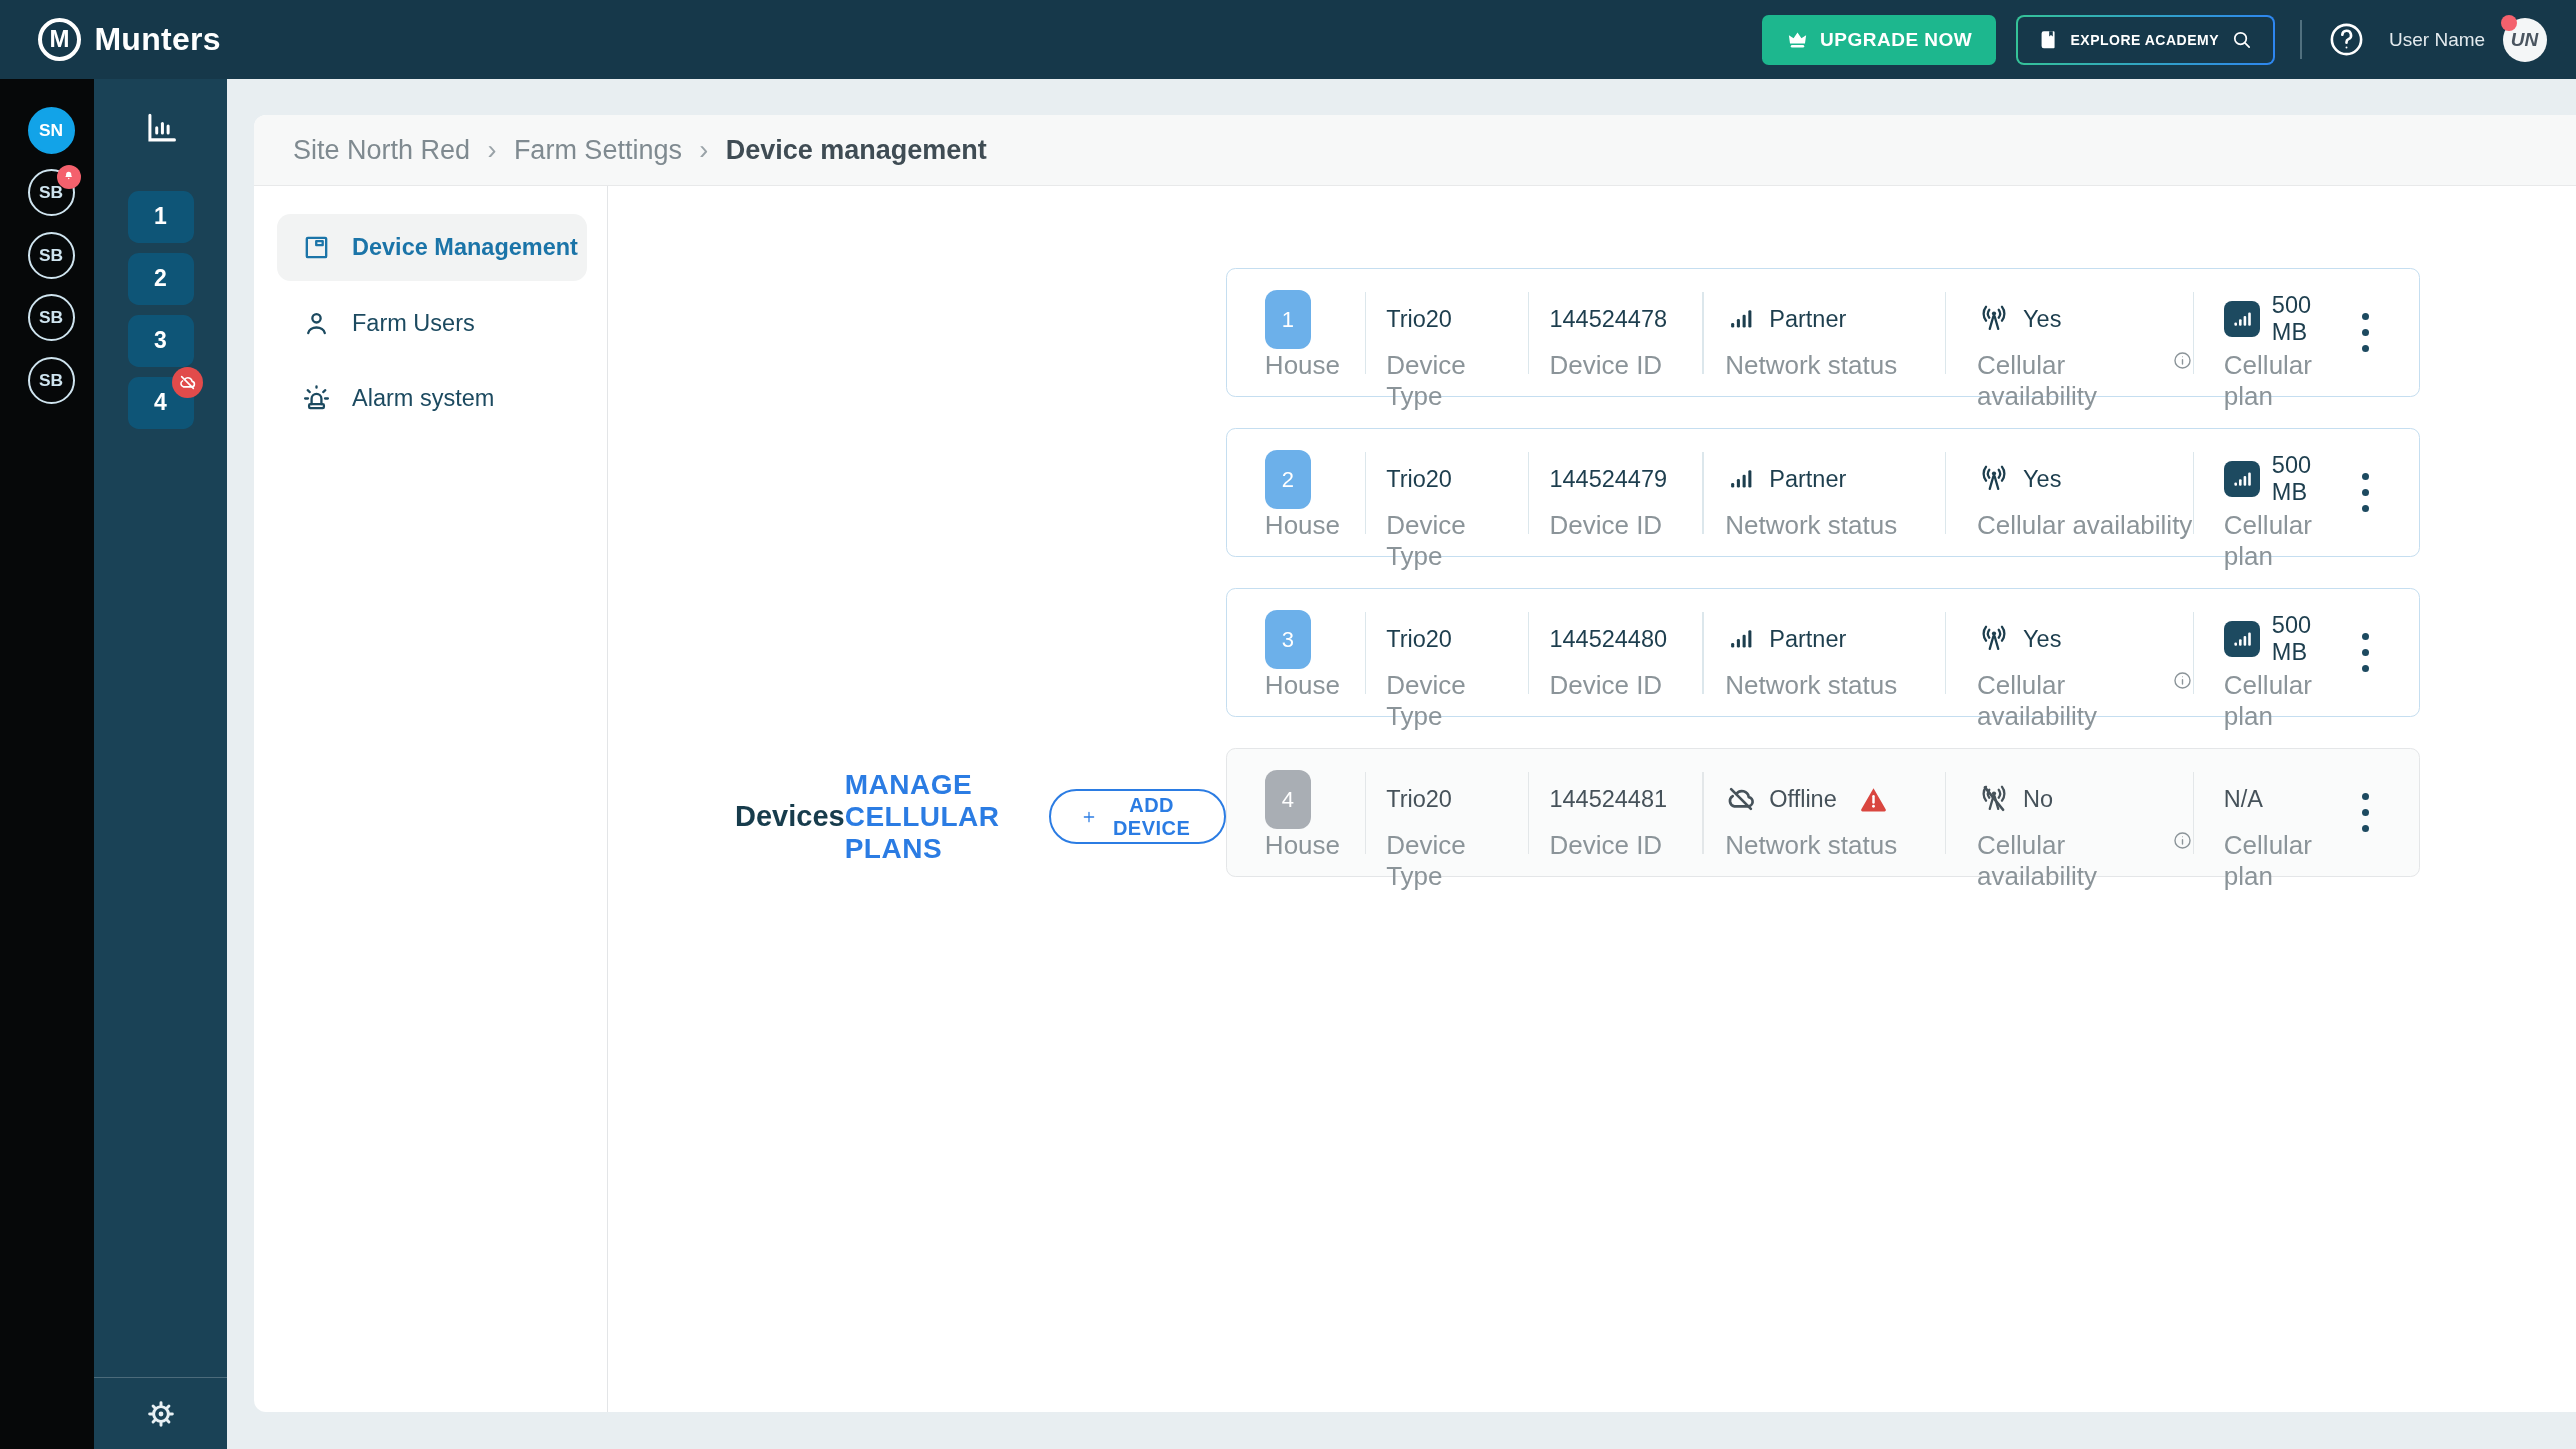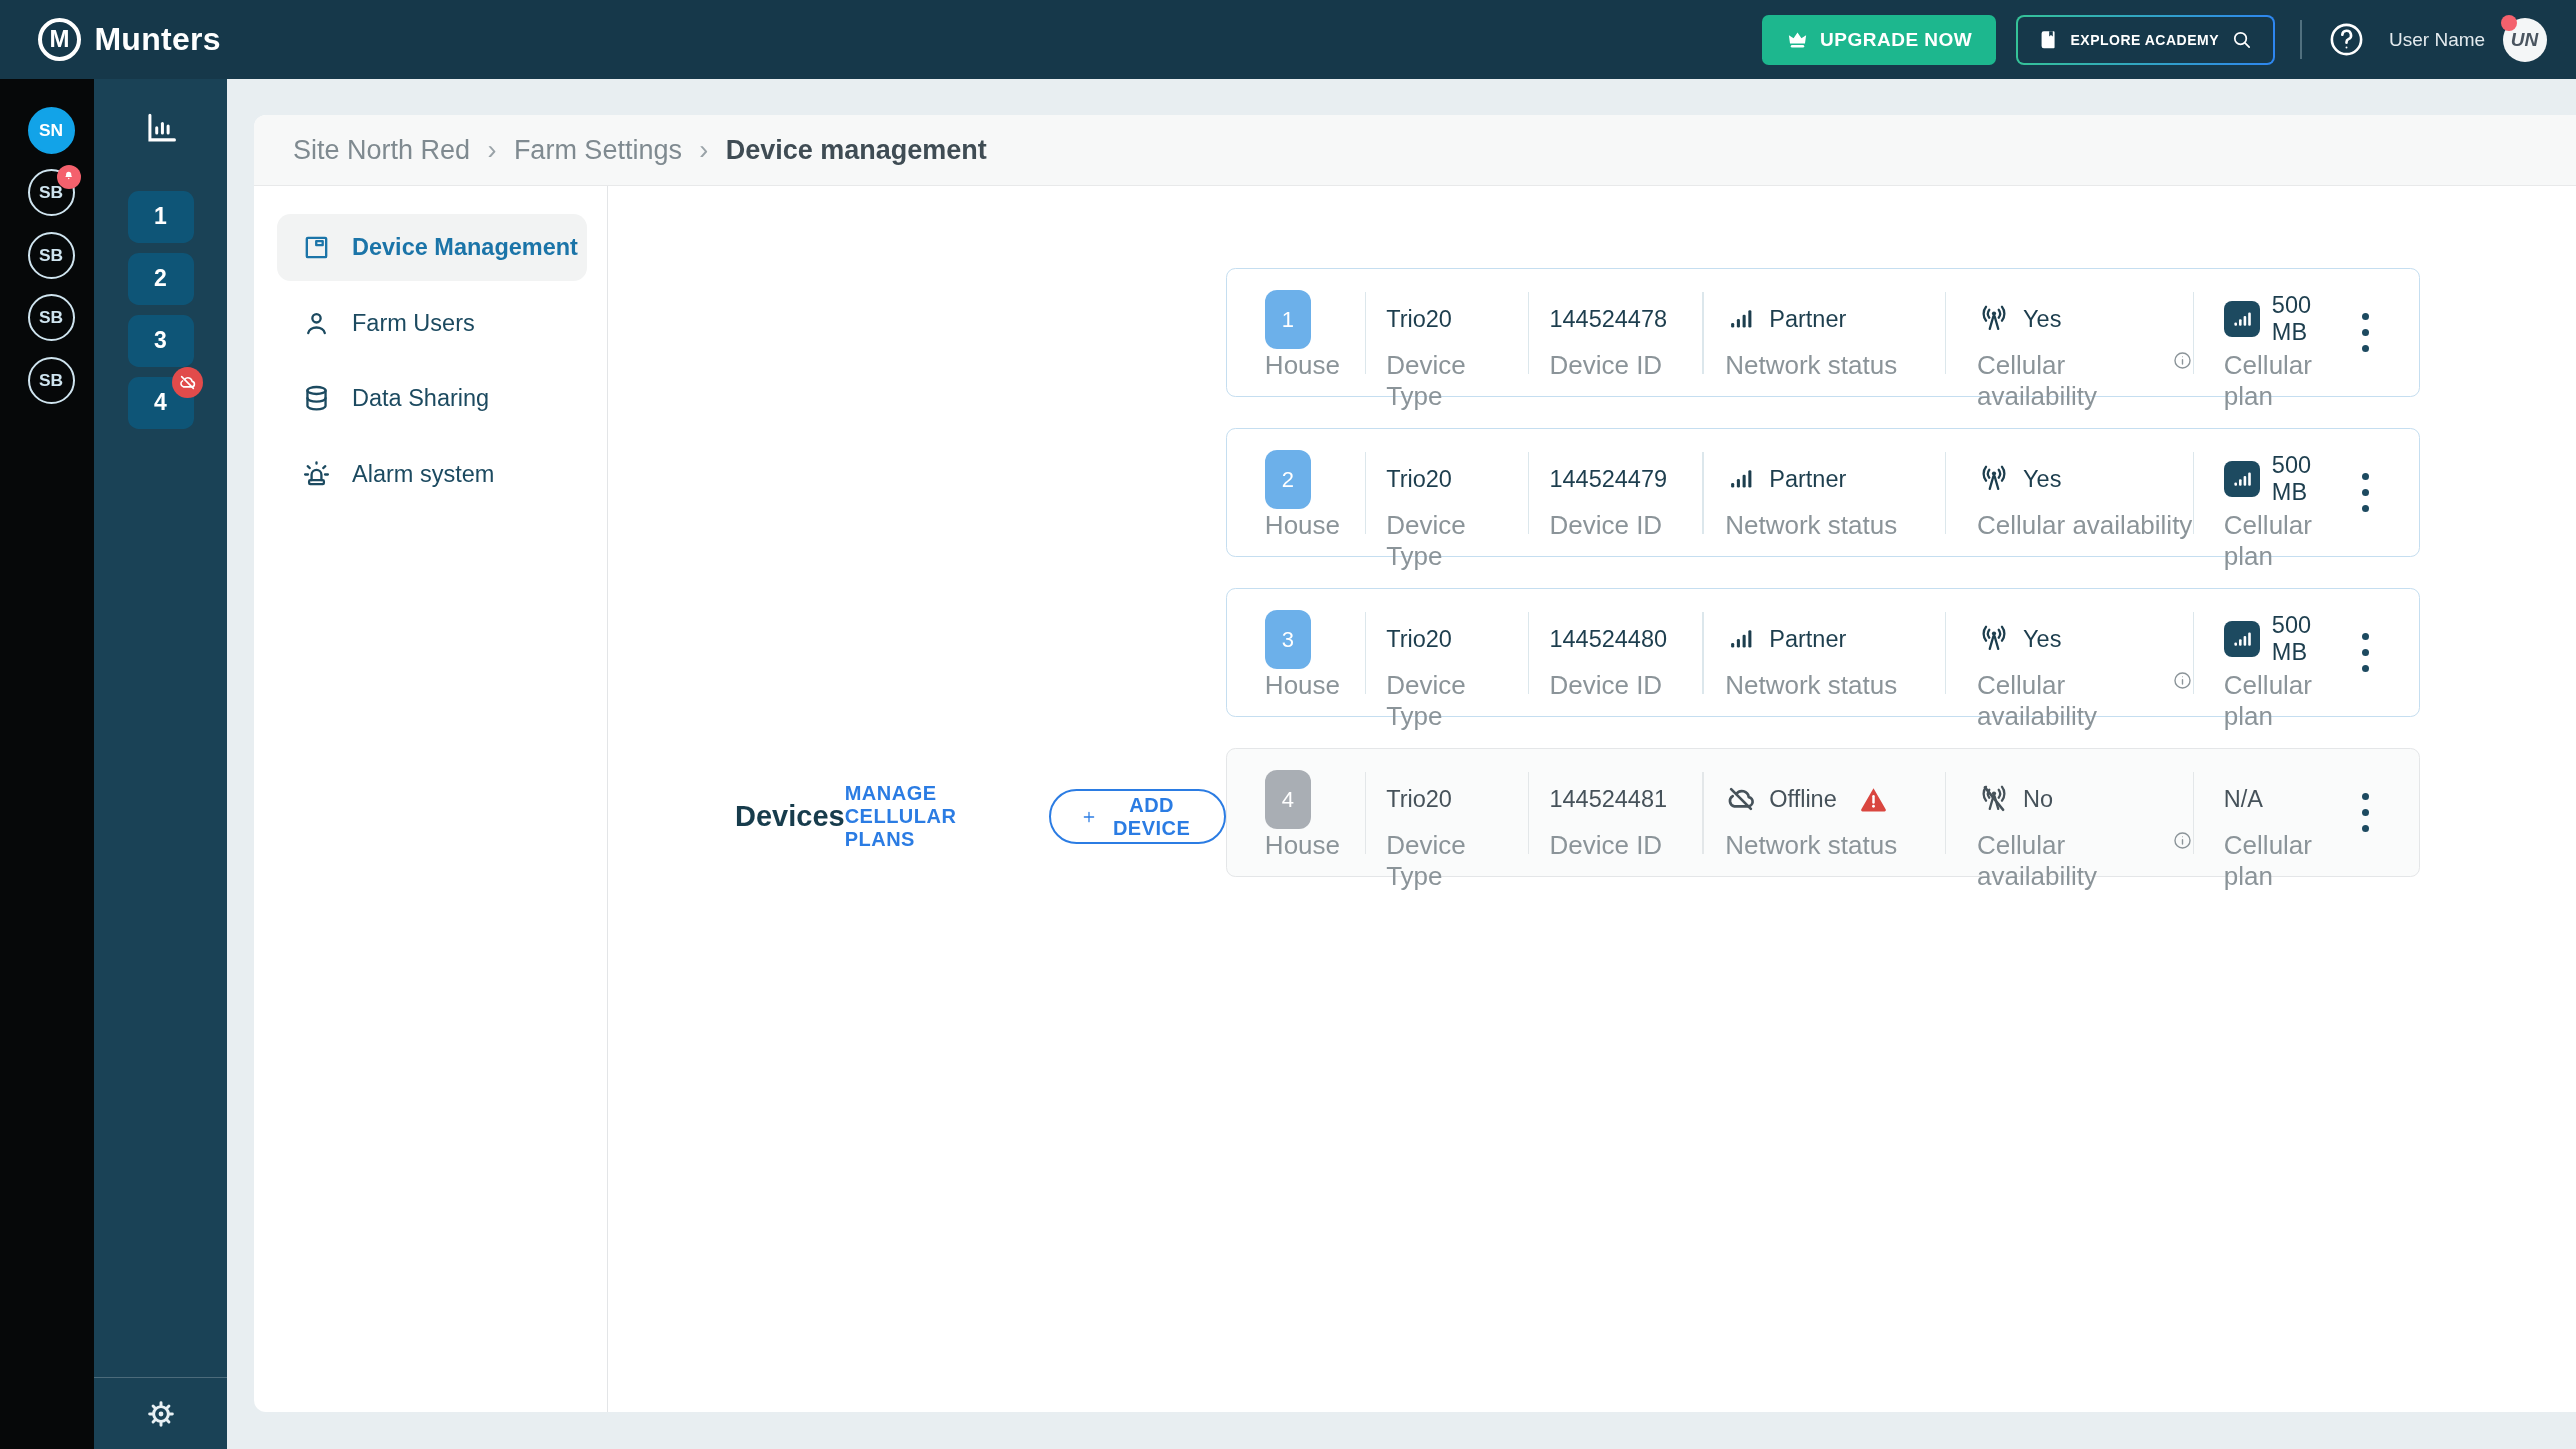--- a/index.html
+++ b/index.html
@@ -73,21 +73,21 @@
   .nav-item { display:flex; align-items:center; gap:20px; height:67px; width:310px;
     margin:0 0 8.7px 23px; padding-left:24px; border-radius:13.4px; cursor:pointer;
     color:#1C4A60; font-size:23.5px; }
   .nav-item svg { width:31px; height:31px; flex:none; }
   .nav-item.active { background:#F2F3F3; color:var(--nav-blue,#1B74A8); font-weight:bold; }
 
   
   .main-col { flex:1; padding:35px 156px 0 127px; display:flex; }
   .devices-header { display:flex; align-items:center; }
   .devices-title { color:#173C4C; font-size:29px; font-weight:bold; }
-  .manage-link { margin-left:auto; color:var(--accent,#2B7CE3); font-size:20px; font-weight:bold;
+  .manage-link { margin-left:auto; color:var(--accent,#2B7CE3); font-size:28px; font-weight:bold;
     letter-spacing:0.5px; cursor:pointer; }
   .add-device-btn { margin-left:43px; display:flex; align-items:center; gap:12px; height:55px;
     padding:0 29.5px; background:#fff; border:2px solid var(--accent,#2B7CE3); border-radius:29.5px;
     color:var(--accent,#2B7CE3); font-family:inherit; font-size:20px; font-weight:bold;
     letter-spacing:0.5px; cursor:pointer; }
   .add-device-btn svg { width:24px; height:24px; }
   .header-divider { height:1.3px; background:#E9EAEB; margin-top:27px; }
   .cards { margin-top:47px; display:flex; flex-direction:column; gap:31px; }
 
   
@@ -238,30 +238,20 @@
             <svg viewBox="0 0 24 24" fill="none" stroke="currentColor" stroke-width="1.8" stroke-linecap="round" stroke-linejoin="round">
               <circle cx="12" cy="8" r="3.2"></circle>
               <path d="M5.6 19.4a6.5 5.2 0 0 1 12.8 0"></path>
             </svg>
           </span>
           <span>Farm Users</span>
         </div>
         <div class="nav-item">
           <span style="display: flex; width: 31px; height: 31px;">
             <svg viewBox="0 0 24 24" fill="none" stroke="currentColor" stroke-width="1.8" stroke-linecap="round" stroke-linejoin="round">
-              <ellipse cx="12" cy="5.8" rx="7" ry="2.7"></ellipse>
-              <path d="M5 5.8v5.9c0 1.5 3.1 2.7 7 2.7s7-1.2 7-2.7V5.8"></path>
-              <path d="M5 11.7v6c0 1.5 3.1 2.7 7 2.7s7-1.2 7-2.7v-6"></path>
-            </svg>
-          </span>
-          <span>Data Sharing</span>
-        </div>
-        <div class="nav-item">
-          <span style="display: flex; width: 31px; height: 31px;">
-            <svg viewBox="0 0 24 24" fill="none" stroke="currentColor" stroke-width="1.8" stroke-linecap="round" stroke-linejoin="round">
               <path d="M8.2 16.4v-4.2a3.8 3.8 0 0 1 7.6 0v4.2"></path>
               <rect x="6.3" y="16.4" width="11.4" height="3" rx="0.8"></rect>
               <path d="M3.2 12h2.2M18.6 12h2.2M5.2 5.6l1.6 1.4M18.8 5.6l-1.6 1.4M12 2.6v1"></path>
             </svg>
           </span>
           <span>Alarm system</span>
         </div>
       </nav>
     <section class="main-col">
       <div class="devices-header">

